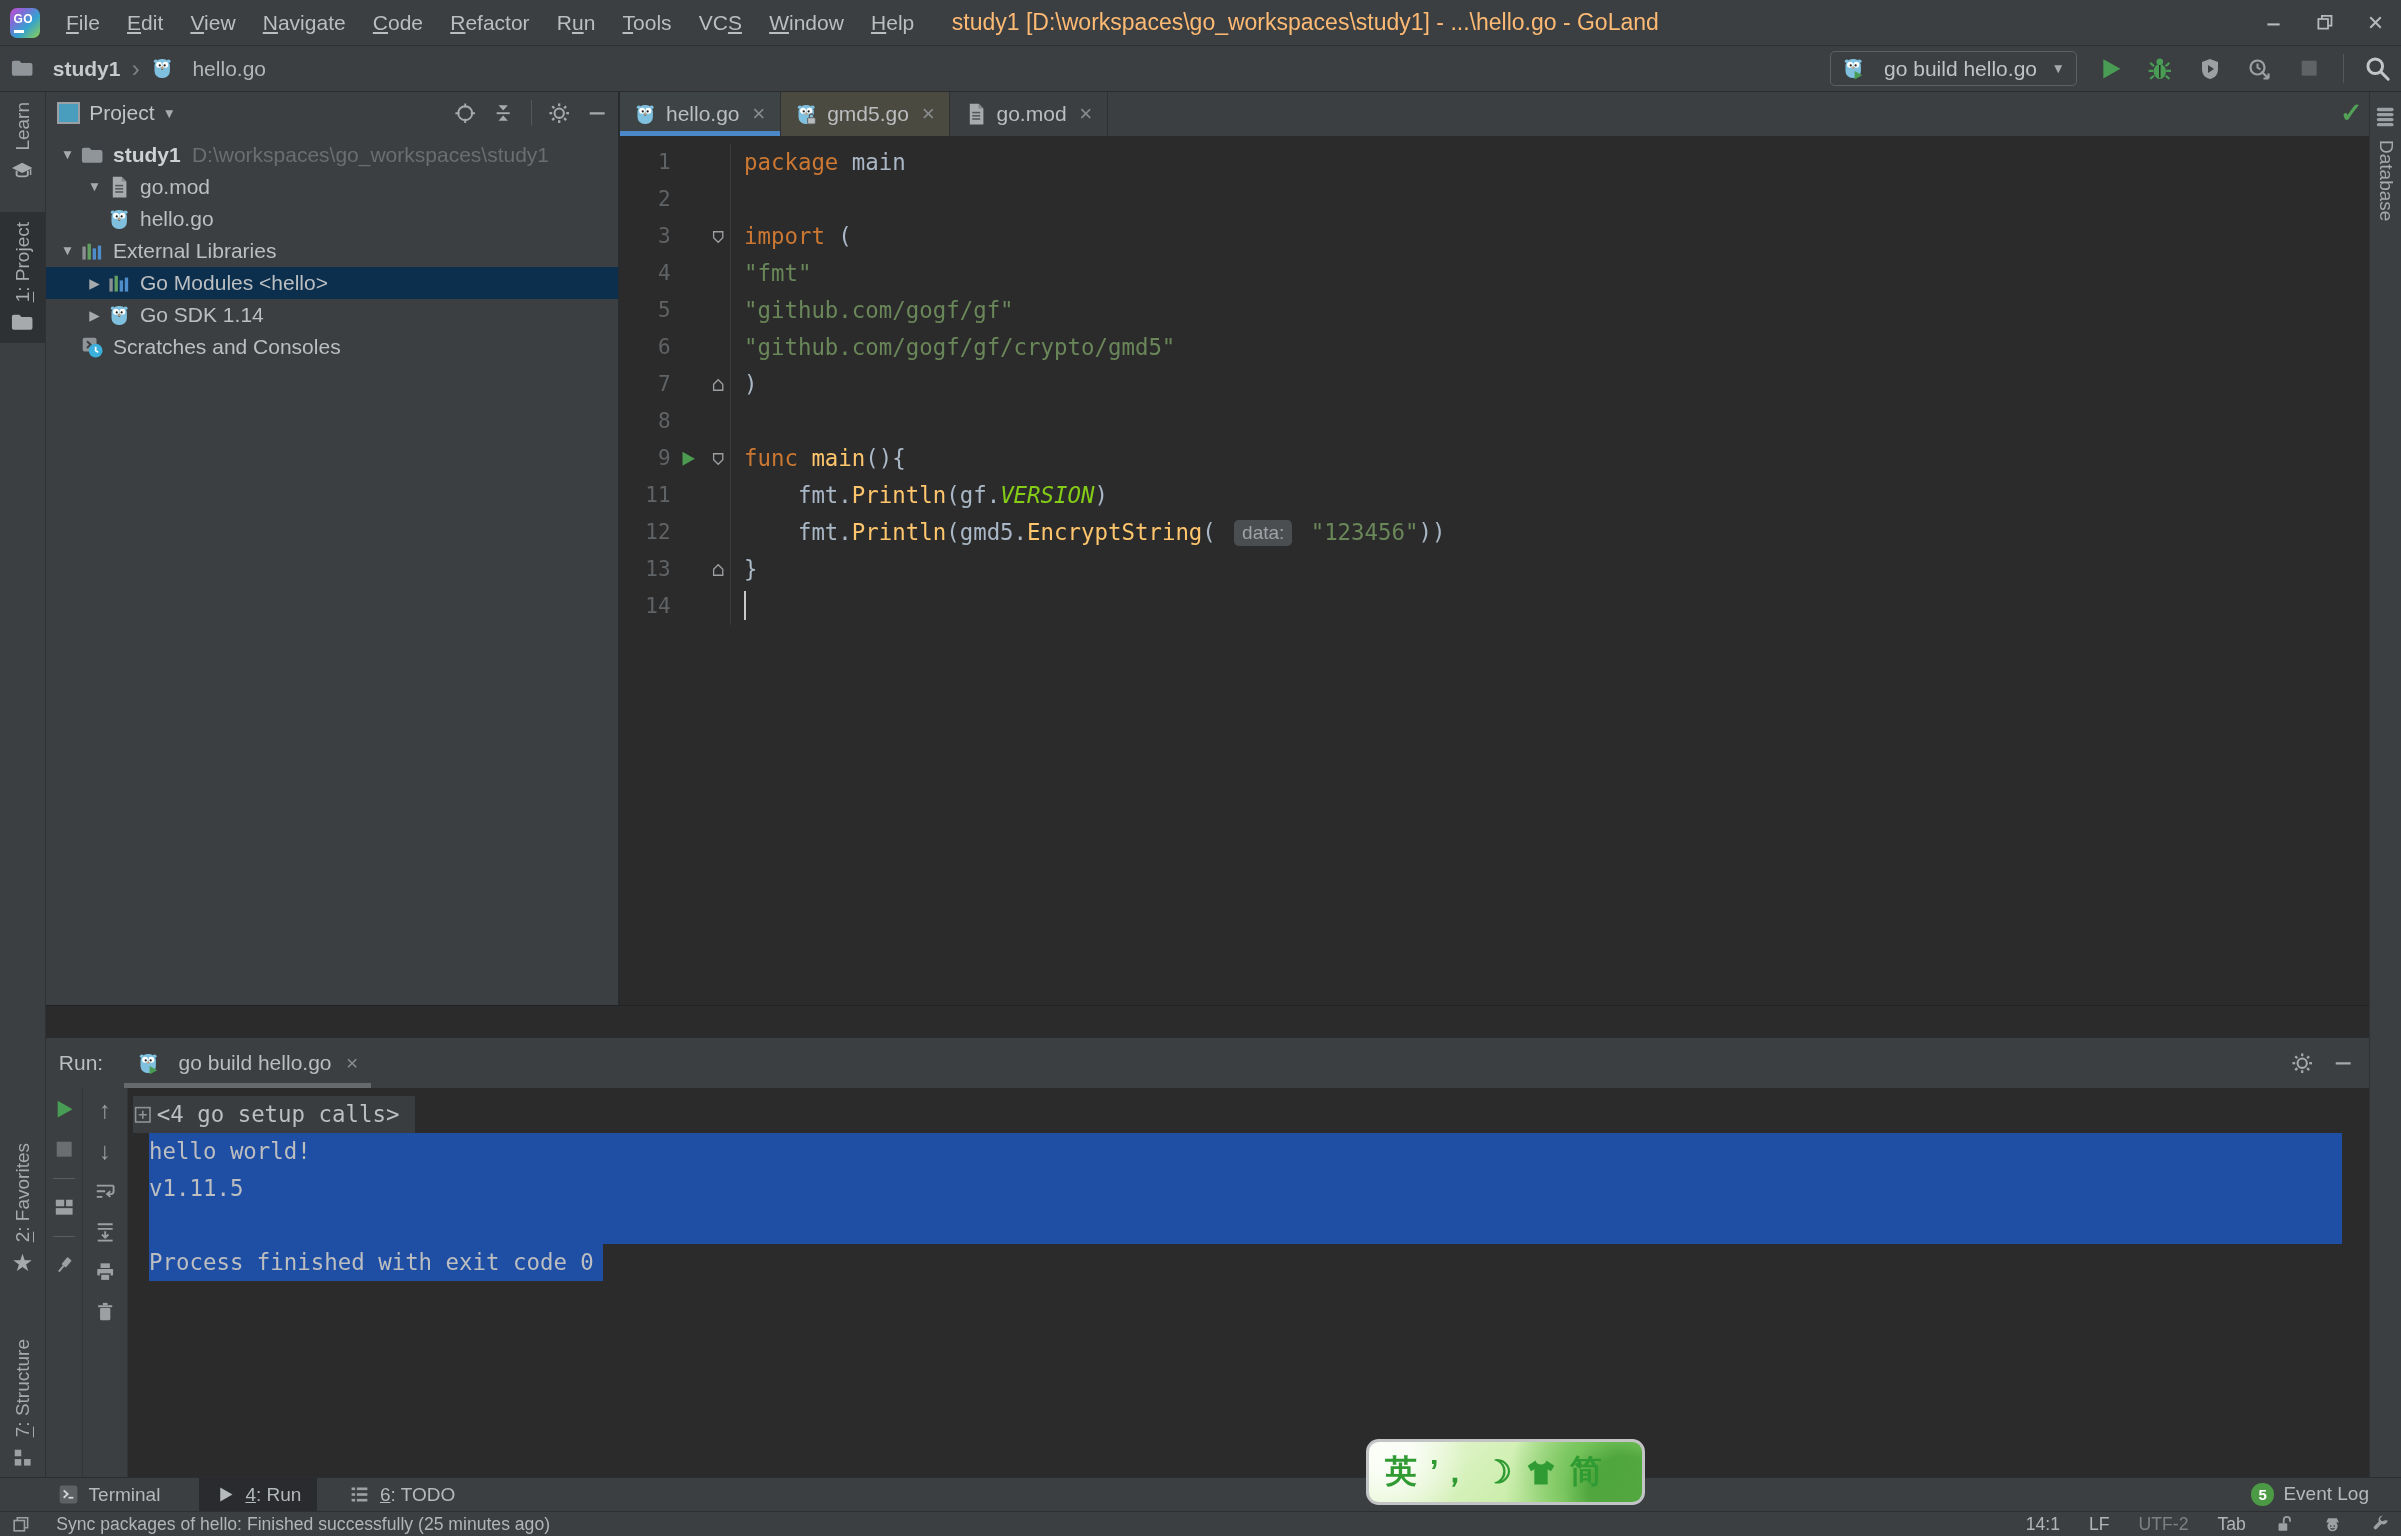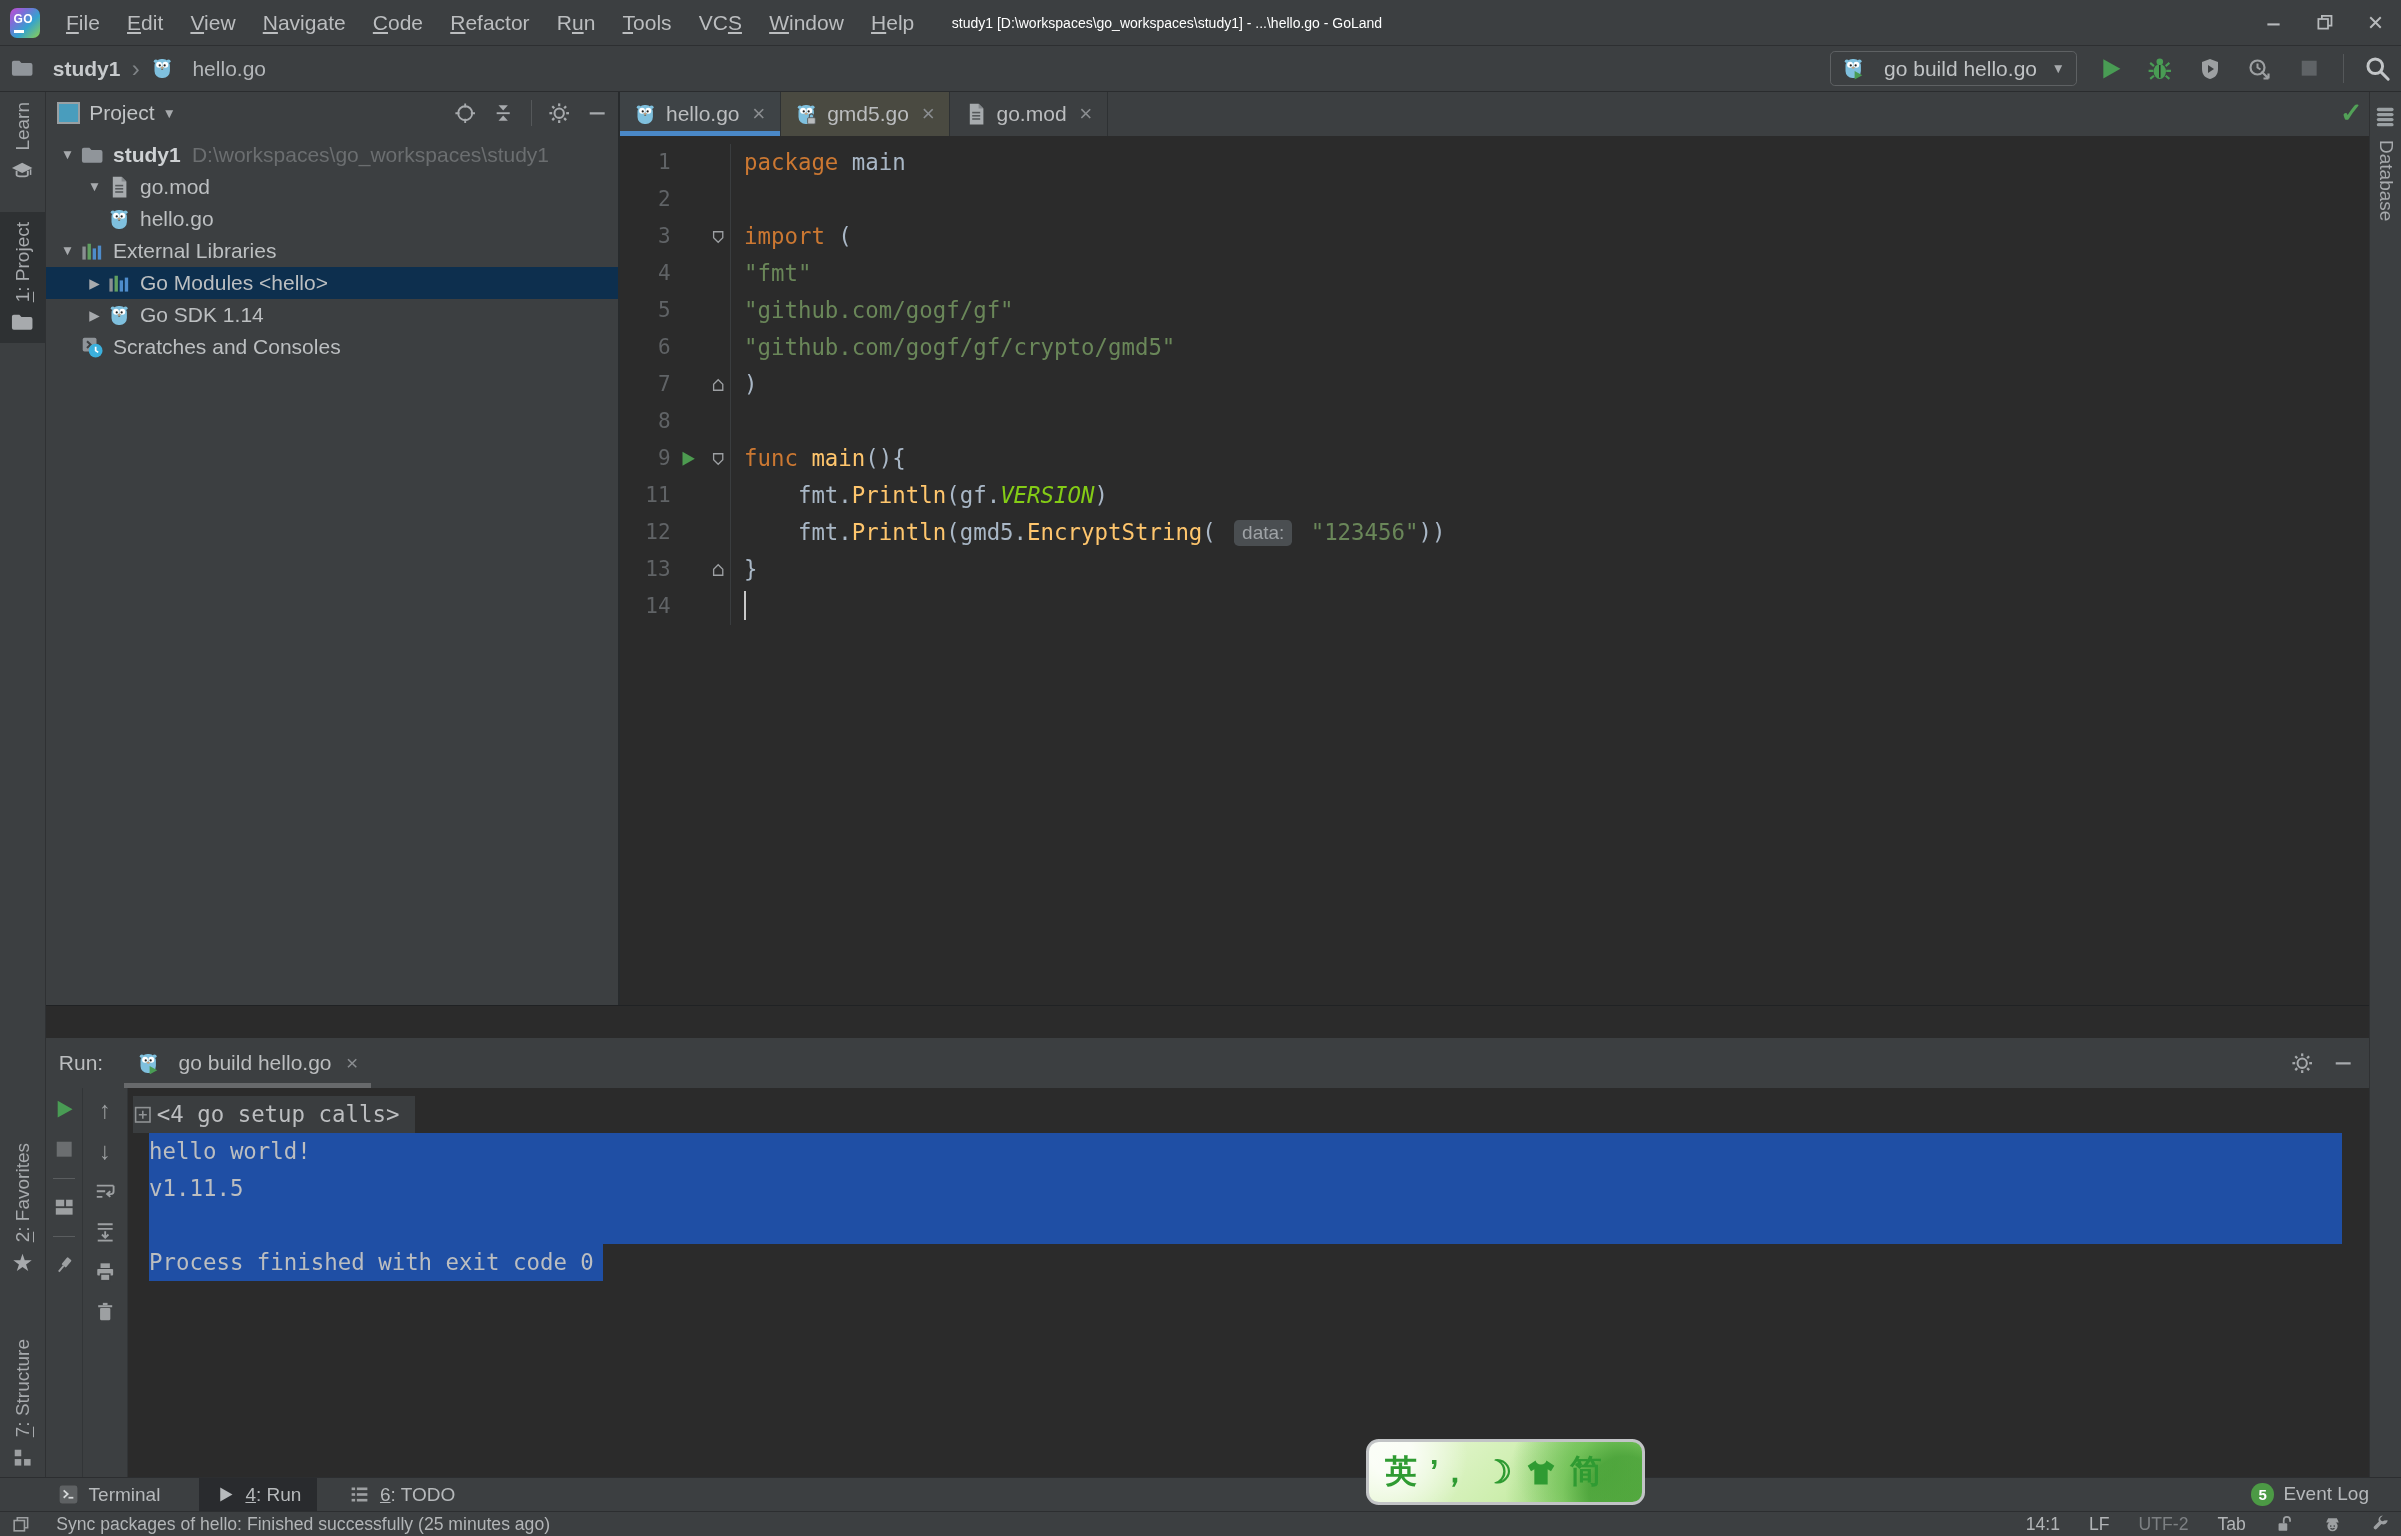--- a/index.html
+++ b/index.html
@@ -8,21 +8,21 @@
   svg { display:block; }
 
   
   .titlebar { height:46px; display:flex; align-items:center; background:#3c3f41; border-bottom:0.8px solid #2d2f31; }
   .logo { width:30px; height:30px; margin:0 12.8px 0 9.6px; border-radius:7px; position:relative; flex:none;
           background:linear-gradient(135deg,#c44bd1 0%,#7a6fd8 30%,#35a2cf 60%,#8ed04f 100%); }
   .logo span { position:absolute; left:4px; top:4px; color:#fff; font-weight:bold; font-size:12px; letter-spacing:0.4px; }
   .logo i { position:absolute; left:4.8px; bottom:4.8px; width:9.6px; height:2.4px; background:#fff; }
   .menu-item { padding:0 13.6px; font-size:21px; color:#bbbdbf; cursor:default; }
   .menu-item .mn { text-decoration:underline; }
-  .wintitle { margin-left:24px; font-size:14px; color:#ffffff; white-space:nowrap; }
+  .wintitle { margin-left:24px; font-size:23px; color:#fdba74; white-space:nowrap; }
   .wincontrols { margin-left:auto; display:flex; height:100%; }
   .wc { width:51px; height:100%; display:flex; align-items:center; justify-content:center; }
 
   
   .toolbar-row { height:46px; display:flex; align-items:center; background:#3c3f41; border-bottom:0.8px solid #2a2c2e; padding:0 8px 0 11.2px; }
   .breadcrumbs { display:flex; align-items:center; gap:9.6px; font-size:21px; }
   .bc-project { font-weight:bold; color:#c7cacc; }
   .bc-sep { color:#7f8386; font-size:24px; padding:0 1.6px; }
   .bc-file { color:#b3b6b9; }
   .run-controls { margin-left:auto; display:flex; align-items:center; gap:17.6px; }

